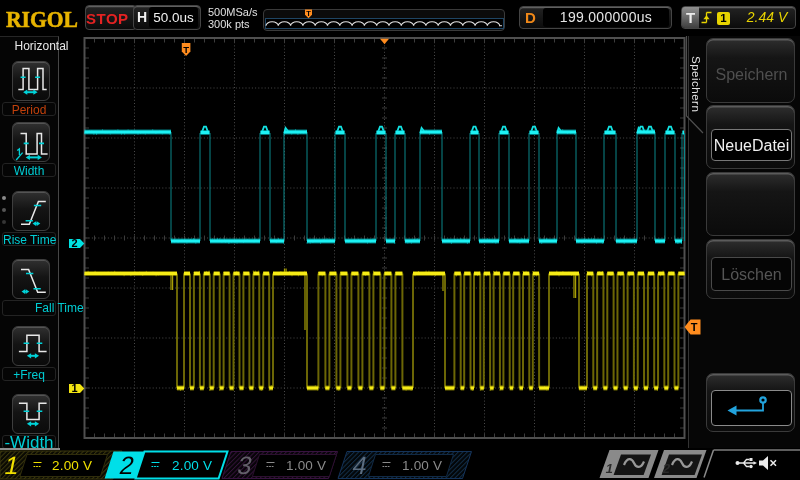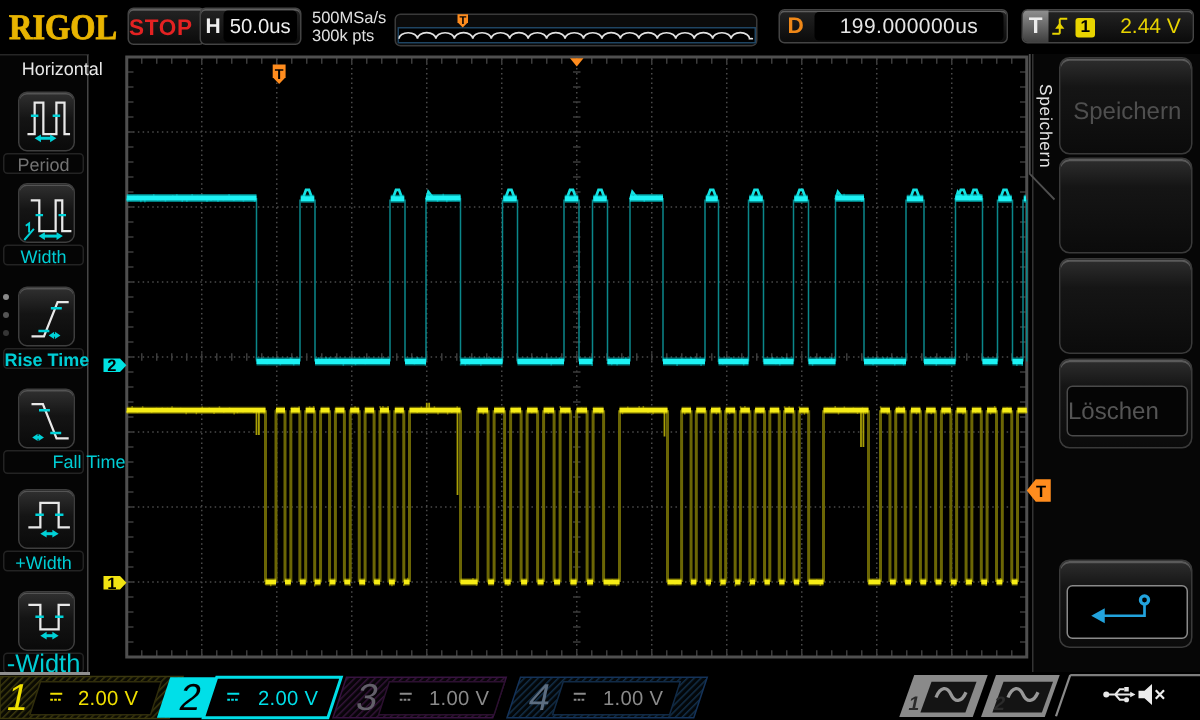--- a/index.html
+++ b/index.html
@@ -47,34 +47,34 @@
 <div style="position:absolute;left:525px;top:6px;height:23px;line-height:23px;color:#f08818;font-weight:bold;font-size:15px;">D</div>
 <div style="position:absolute;left:543px;top:8px;width:126px;height:19px;background:#000;border-radius:3px;color:#e5e5e5;font-size:14px;text-align:center;line-height:19px;letter-spacing:0.3px;">199.000000us</div>
 <div style="position:absolute;left:681px;top:6px;width:115px;height:23px;background:linear-gradient(#232323,#0b0b0b);border:1px solid #444;border-radius:4px;box-shadow:inset 0 1.2px 0 rgba(255,255,255,0.28);"></div>
 <div style="position:absolute;left:682px;top:7px;width:17px;height:21px;background:linear-gradient(#8f8f8f,#3f3f3f);border-radius:3px 0 0 3px;"></div>
 <div style="position:absolute;left:682px;top:7px;width:17px;height:21px;line-height:21px;text-align:center;color:#ececec;font-weight:bold;font-size:15px;">T</div>
 <svg width="14" height="13" viewBox="0 0 14 13" style="position:absolute;left:700px;top:11px">
         <path d="M1.5,11.5 h5 M6.5,11.5 V1.5 M6.5,1.5 h5" stroke="#e8d400" stroke-width="1.3" fill="none"></path>
         <path d="M6.5,4.2 L3.4,8.2 H9.6 Z" fill="#e8d400"></path>
       </svg>
 <div style="position:absolute;left:717px;top:11.5px;width:13px;height:13.5px;background:#e8d400;border-radius:2px;color:#000;font-weight:bold;font-size:11.5px;text-align:center;line-height:13.5px;">1</div>
-<div style="position:absolute;left:741px;top:6px;width:52px;height:23px;line-height:23px;color:#e8d400;font-size:14px;text-align:center;">2.44&nbsp;V</div>
+<div style="position:absolute;left:741px;top:6px;width:52px;height:23px;line-height:23px;color:#e8d400;font-size:14px;text-align:center;font-style:italic;">2.44&nbsp;V</div>
 </div>
 <div style="position:absolute;left:0;top:36px;width:59px;height:412px;background:#050505;border-top:1px solid #262626;border-right:1px solid #464646;">
 <div style="position:absolute;left:0;top:2px;width:59px;text-align:center;color:#e8e8e8;font-size:12px;margin-left:12px;">Horizontal</div>
 <div style="position:absolute;left:12px;top:24px;width:38px;height:40px;background:linear-gradient(#303030,#141414 45%,#0a0a0a);border:1px solid #3e3e3e;border-radius:6px;box-shadow:inset 0 1px 0 rgba(255,255,255,0.18);">
         <svg width="38" height="40" viewBox="0 0 38 40" style="position:absolute;left:-1px;top:-1px">
           <path d="M6.3,28.4 H11.1 V7.4 H16.9 V28.4 H25.6 V7.4 H31 V28.4 H34.7" stroke="#e8e8e8" stroke-width="1.5" fill="none"></path>
           <path d="M8.6,16.2 H13.6 M23.1,16.2 H28.1" stroke="#00d2d8" stroke-width="1.6" fill="none"></path>
           <path d="M14.3,31.2 H22.400000000000002" stroke="#00d2d8" stroke-width="2.0" fill="none"></path>
           <path d="M11.1,31.2 l4.2,-2.6 v5.2 Z" fill="#00d2d8"></path>
           <path d="M25.6,31.2 l-4.2,-2.6 v5.2 Z" fill="#00d2d8"></path>
         </svg>
       </div>
-<div style="position:absolute;left:2px;top:65px;width:54px;height:14px;line-height:14px;text-align:center;color:#737373;font-size:12px;border:1px solid #232323;border-radius:3px;background:#050505;white-space:nowrap;overflow:visible;">Period</div>
+<div style="position:absolute;left:2px;top:65px;width:54px;height:14px;line-height:14px;text-align:center;color:#c2410c;font-size:12px;border:1px solid #232323;border-radius:3px;background:#050505;white-space:nowrap;overflow:visible;">Period</div>
 <div style="position:absolute;left:12px;top:85px;width:38px;height:40px;background:linear-gradient(#303030,#141414 45%,#0a0a0a);border:1px solid #3e3e3e;border-radius:6px;box-shadow:inset 0 1px 0 rgba(255,255,255,0.18);">
         <svg width="38" height="40" viewBox="0 0 38 40" style="position:absolute;left:-1px;top:-1px">
           <path d="M8.5,11.6 H14.2 V32.1 H25.1 V11.6 H29.5 V32.1 H35.6" stroke="#e8e8e8" stroke-width="1.5" fill="none"></path>
           <path d="M11.7,21.4 H16.7 M27,21.4 H32" stroke="#00d2d8" stroke-width="1.6" fill="none"></path>
           <path d="M5.2,28.5 l2.2,-1.6 V33" stroke="#00d2d8" stroke-width="1.3" fill="none"></path>
           <path d="M4.2,38 L10.6,30.6" stroke="#00d2d8" stroke-width="1.3" fill="none"></path>
           <path d="M16.9,35.4 H26.7" stroke="#00d2d8" stroke-width="2.0" fill="none"></path>
           <path d="M13.7,35.4 l4.2,-2.6 v5.2 Z" fill="#00d2d8"></path>
           <path d="M29.9,35.4 l-4.2,-2.6 v5.2 Z" fill="#00d2d8"></path>
         </svg>
@@ -82,63 +82,64 @@
 <div style="position:absolute;left:2px;top:126px;width:54px;height:14px;line-height:14px;text-align:center;color:#00cdd4;font-size:12px;border:1px solid #232323;border-radius:3px;background:#050505;white-space:nowrap;overflow:visible;">Width</div>
 <div style="position:absolute;left:12px;top:154px;width:38px;height:40px;background:linear-gradient(#303030,#141414 45%,#0a0a0a);border:1px solid #3e3e3e;border-radius:6px;box-shadow:inset 0 1px 0 rgba(255,255,255,0.18);">
         <svg width="38" height="40" viewBox="0 0 38 40" style="position:absolute;left:-1px;top:-1px">
           <path d="M9,33.3 H17.3 L26.4,10.4 H33.8" stroke="#e8e8e8" stroke-width="1.5" fill="none"></path>
           <path d="M21.9,14.5 H29.2 M13.6,29.7 H20.9" stroke="#00d2d8" stroke-width="1.6" fill="none"></path>
           <path d="M23.1,32.6 H25.7" stroke="#00d2d8" stroke-width="1.8" fill="none"></path>
           <path d="M20.5,32.6 l3.6,-2.4 v4.8 Z" fill="#00d2d8"></path>
           <path d="M28.3,32.6 l-3.6,-2.4 v4.8 Z" fill="#00d2d8"></path>
         </svg>
       </div>
-<div style="position:absolute;left:2px;top:195px;width:54px;height:14px;line-height:14px;text-align:center;color:#00cdd4;font-size:12px;border:1px solid #232323;border-radius:3px;background:#050505;white-space:nowrap;overflow:visible;font-weight:bold;">Rise Time</div>
+<div style="position:absolute;left:2px;top:195px;width:54px;height:14px;line-height:14px;text-align:center;color:#00cdd4;font-size:12px;border:1px solid #232323;border-radius:3px;background:#050505;white-space:nowrap;overflow:visible;">Rise Time</div>
 <div style="position:absolute;left:12px;top:222px;width:38px;height:40px;background:linear-gradient(#303030,#141414 45%,#0a0a0a);border:1px solid #3e3e3e;border-radius:6px;box-shadow:inset 0 1px 0 rgba(255,255,255,0.18);">
         <svg width="38" height="40" viewBox="0 0 38 40" style="position:absolute;left:-1px;top:-1px">
           <path d="M9,10.4 H16.6 L25.7,33.3 H33.8" stroke="#e8e8e8" stroke-width="1.5" fill="none"></path>
           <path d="M14,14.5 H21.3 M21.5,29.7 H28.8" stroke="#00d2d8" stroke-width="1.6" fill="none"></path>
           <path d="M12.1,32.6 H14.700000000000001" stroke="#00d2d8" stroke-width="1.8" fill="none"></path>
           <path d="M9.5,32.6 l3.6,-2.4 v4.8 Z" fill="#00d2d8"></path>
           <path d="M17.3,32.6 l-3.6,-2.4 v4.8 Z" fill="#00d2d8"></path>
         </svg>
       </div>
 <div style="position:absolute;left:2px;top:263px;width:54px;height:16px;line-height:14px;text-align:center;color:#00cdd4;font-size:12px;border:1px solid #232323;border-radius:3px;background:#050505;white-space:nowrap;overflow:visible;padding-left:32px;">Fall Time</div>
 <div style="position:absolute;left:12px;top:289px;width:38px;height:40px;background:linear-gradient(#303030,#141414 45%,#0a0a0a);border:1px solid #3e3e3e;border-radius:6px;box-shadow:inset 0 1px 0 rgba(255,255,255,0.18);">
         <svg width="38" height="40" viewBox="0 0 38 40" style="position:absolute;left:-1px;top:-1px">
           <path d="M6.9,25.6 H14.9 V9.2 H27.1 V25.6 H34.6" stroke="#e8e8e8" stroke-width="1.5" fill="none"></path>
           <path d="M11.6,17.2 H17.2 M24.7,17.2 H30.3" stroke="#00d2d8" stroke-width="1.6" fill="none"></path>
           <path d="M18.1,29.8 H23.900000000000002" stroke="#00d2d8" stroke-width="2.0" fill="none"></path>
           <path d="M14.9,29.8 l4.2,-2.6 v5.2 Z" fill="#00d2d8"></path>
           <path d="M27.1,29.8 l-4.2,-2.6 v5.2 Z" fill="#00d2d8"></path>
         </svg>
       </div>
-<div style="position:absolute;left:2px;top:330px;width:54px;height:14px;line-height:14px;text-align:center;color:#00cdd4;font-size:12px;border:1px solid #232323;border-radius:3px;background:#050505;white-space:nowrap;overflow:visible;">+Width</div>
+<div style="position:absolute;left:2px;top:330px;width:54px;height:14px;line-height:14px;text-align:center;color:#00cdd4;font-size:12px;border:1px solid #232323;border-radius:3px;background:#050505;white-space:nowrap;overflow:visible;">+Freq</div>
 <div style="position:absolute;left:12px;top:357px;width:38px;height:40px;background:linear-gradient(#303030,#141414 45%,#0a0a0a);border:1px solid #3e3e3e;border-radius:6px;box-shadow:inset 0 1px 0 rgba(255,255,255,0.18);">
         <svg width="38" height="40" viewBox="0 0 38 40" style="position:absolute;left:-1px;top:-1px">
           <path d="M6.9,9.2 H14.9 V25.6 H27.1 V9.2 H34.6" stroke="#e8e8e8" stroke-width="1.5" fill="none"></path>
           <path d="M11.6,17.2 H17.2 M24.7,17.2 H30.3" stroke="#00d2d8" stroke-width="1.6" fill="none"></path>
           <path d="M18.1,29.8 H23.900000000000002" stroke="#00d2d8" stroke-width="2.0" fill="none"></path>
           <path d="M14.9,29.8 l4.2,-2.6 v5.2 Z" fill="#00d2d8"></path>
           <path d="M27.1,29.8 l-4.2,-2.6 v5.2 Z" fill="#00d2d8"></path>
         </svg>
       </div>
 <div style="position:absolute;left:2px;top:398px;width:54px;height:14px;line-height:14px;text-align:center;color:#00cdd4;font-size:17px;border:1px solid #232323;border-radius:3px;background:#050505;white-space:nowrap;overflow:visible;">-Width</div>
 <div style="position:absolute;left:2px;top:159px;width:4px;height:4px;border-radius:2px;background:#8a8a8a;"></div>
 <div style="position:absolute;left:2px;top:171px;width:4px;height:4px;border-radius:2px;background:#555;"></div>
 <div style="position:absolute;left:2px;top:183px;width:4px;height:4px;border-radius:2px;background:#353535;"></div>
 </div>
 <div style="position:absolute;left:0;top:448px;width:60px;height:2px;background:#8f8f8f;z-index:6;"></div>
 <div style="position:absolute;left:688px;top:36px;width:112px;height:412px;background:#060606;border-left:1px solid #333;">
 <div style="position:absolute;left:17px;top:2px;width:89px;height:65px;background:linear-gradient(#2e2e2e,#151515 30%,#0b0b0b);border:1px solid #3a3a3a;border-radius:7px;box-shadow:inset 0 1.5px 0 rgba(255,255,255,0.22);"></div>
 <div style="position:absolute;left:20px;top:30px;width:85px;text-align:center;color:#4f4f4f;font-size:16px;">Speichern</div>
 <div style="position:absolute;left:17px;top:69px;width:89px;height:64px;background:linear-gradient(#2e2e2e,#151515 30%,#0b0b0b);border:1px solid #3a3a3a;border-radius:7px;box-shadow:inset 0 1.5px 0 rgba(255,255,255,0.22);"></div>
+<div style="position:absolute;left:22px;top:93px;width:81px;height:32px;background:#000;border:1px solid #777;border-radius:4px;line-height:32px;text-align:center;color:#efefef;font-size:16px;">NeueDatei</div>
 <div style="position:absolute;left:17px;top:136px;width:89px;height:64px;background:linear-gradient(#2e2e2e,#151515 30%,#0b0b0b);border:1px solid #3a3a3a;border-radius:7px;box-shadow:inset 0 1.5px 0 rgba(255,255,255,0.22);"></div>
 <div style="position:absolute;left:17px;top:203px;width:89px;height:60px;background:linear-gradient(#2e2e2e,#151515 30%,#0b0b0b);border:1px solid #3a3a3a;border-radius:7px;box-shadow:inset 0 1.5px 0 rgba(255,255,255,0.22);"></div>
-<div style="position:absolute;left:22px;top:221px;width:81px;height:34px;background:#050505;border:1px solid #4a4a4a;border-radius:4px;line-height:34px;color:#555;font-size:16px;">Löschen</div>
+<div style="position:absolute;left:22px;top:221px;width:81px;height:34px;background:#050505;border:1px solid #4a4a4a;border-radius:4px;line-height:34px;text-align:center;color:#555;font-size:16px;">Löschen</div>
 <div style="position:absolute;left:17px;top:337px;width:89px;height:59px;background:linear-gradient(#2e2e2e,#151515 30%,#0b0b0b);border:1px solid #3a3a3a;border-radius:7px;box-shadow:inset 0 1.5px 0 rgba(255,255,255,0.22);"></div>
 <div style="position:absolute;left:22px;top:354px;width:81px;height:36px;background:#000;border:1.5px solid #8a8a8a;border-radius:4px;"></div>
 <svg width="50" height="28" viewBox="0 0 50 28" style="position:absolute;left:36px;top:357px">
         <path d="M10,17.5 H38 V10" stroke="#22a3dd" stroke-width="1.8" fill="none"></path>
         <path d="M2.5,17.5 L11.5,12.5 V22.5 Z" fill="#22a3dd"></path>
         <circle cx="38" cy="7" r="2.7" fill="none" stroke="#22a3dd" stroke-width="2.2"></circle>
       </svg>
 </div>
 <svg width="24" height="100" viewBox="0 0 24 100" style="position:absolute;left:684px;top:36px">
       <path d="M2.5,0 V80 L19,97" stroke="#4f4f4f" stroke-width="1.2" fill="none"></path>

